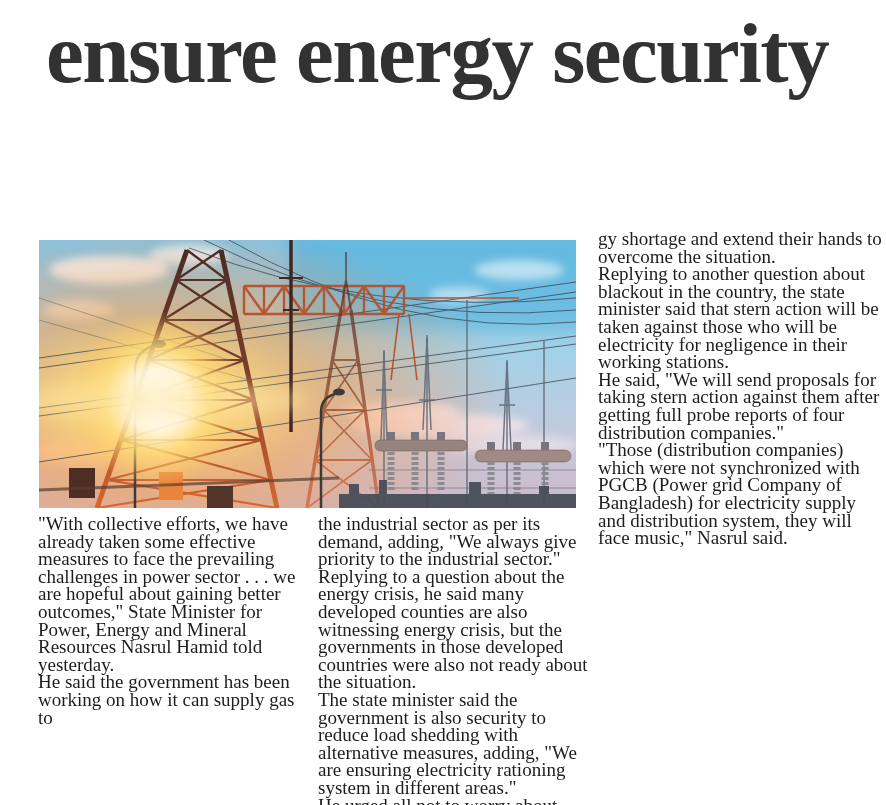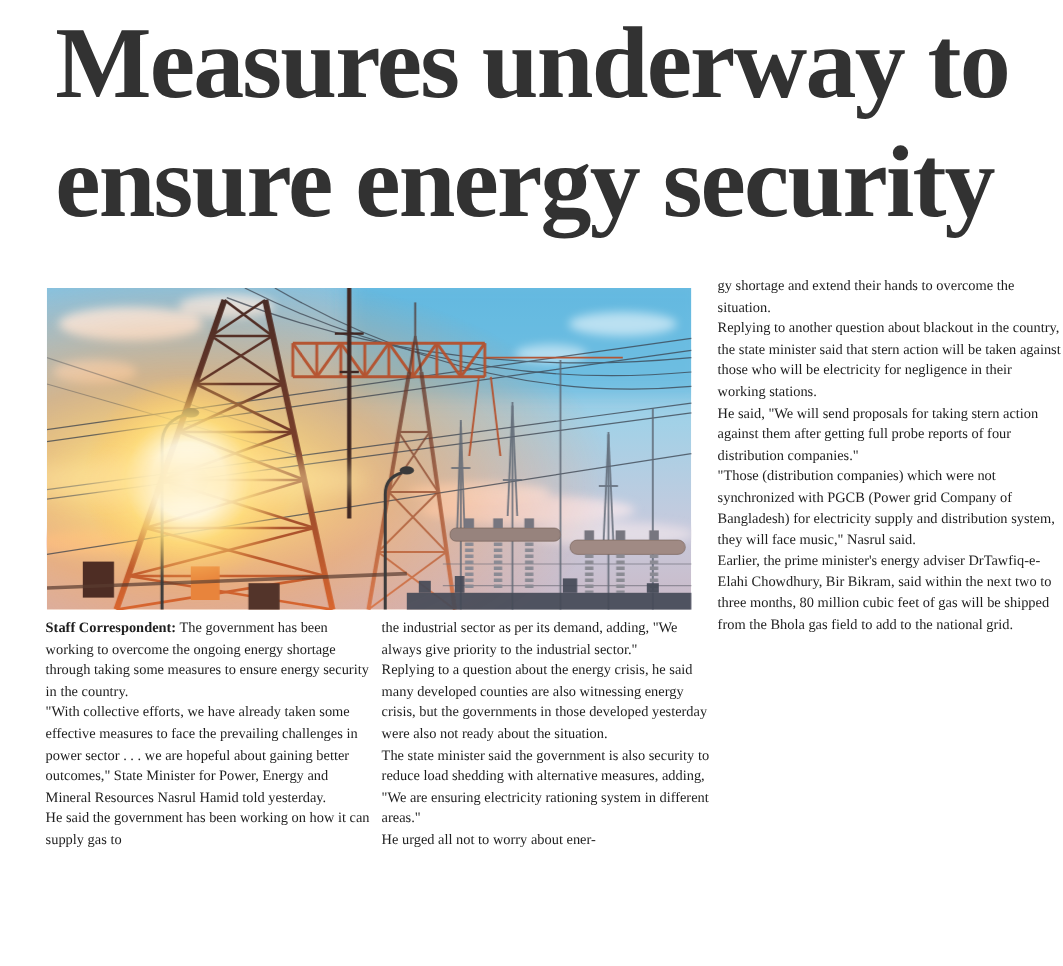--- a/index.html
+++ b/index.html
@@ -10,33 +10,32 @@
   .headline{
     position:absolute;left:46px;top:4px;width:840px;
     font-weight:bold;font-size:85px;line-height:99px;letter-spacing:-1.5px;
     color:#323232;white-space:nowrap;
   }
   .photo-wrap{
     position:absolute;left:39px;top:240px;width:537px;height:268px;
   }
   .photo-wrap svg{display:block;width:100%;height:100%;}
   .col{
-    position:absolute;font-size:12px;line-height:17.6px;color:#1d1d1d;
+    position:absolute;font-size:19px;line-height:17.6px;color:#1d1d1d;
   }
   .col p{margin:0;}
   #col1{left:38px;top:515px;width:274px;}
   #col2{left:318px;top:515px;width:274px;}
   #col3{left:598px;top:230px;width:288px;}
   .byline{font-weight:bold;}
 </style>
 </head>
 <body>
 
 <div class="headline">
-  <div>Measures underway to</div>
   <div>ensure energy security</div>
 </div>
 
 <div class="photo-wrap">
   <svg viewBox="0 0 537 268" preserveAspectRatio="none">
     <defs>
       <linearGradient id="sky" x1="0" y1="0" x2="0" y2="1">
         <stop offset="0" stop-color="#84c4e4"></stop>
         <stop offset="0.42" stop-color="#a2d1e7"></stop>
         <stop offset="0.74" stop-color="#c6cadd"></stop>
@@ -232,37 +231,35 @@
       <path d="M282,268 L282,172 Q282,158 296,154"></path>
       <ellipse cx="300" cy="152" rx="6" ry="3.5" fill="#3a3a3a" stroke="none"></ellipse>
     </g>
 
     <circle cx="118" cy="160" r="88" fill="url(#sunCore)"></circle>
     <ellipse cx="118" cy="160" rx="150" ry="18" fill="rgba(255,230,160,0.5)" filter="url(#blur2)"></ellipse>
   </svg>
 </div>
 
 <div class="col" id="col1">
-  <p><b class="byline">Staff Correspondent:</b><span> The government has been working to overcome the ongoing energy shortage through taking some measures to ensure energy security in the country.</span></p>
   <div>
       <p>"With collective efforts, we have already taken some effective measures to face the prevailing challenges in power sector . . . we are hopeful about gaining better outcomes," State Minister for Power, Energy and Mineral Resources Nasrul Hamid told yesterday.</p>
       <p>He said the government has been working on how it can supply gas to</p>
     </div>
 </div>
 
 <div class="col" id="col2">
   <div>
       <p>the industrial sector as per its demand, adding, "We always give priority to the industrial sector."</p>
-      <p>Replying to a question about the energy crisis, he said many developed counties are also witnessing energy crisis, but the governments in those developed yesterday were also not ready about the situation.</p>
+      <p>Replying to a question about the energy crisis, he said many developed counties are also witnessing energy crisis, but the governments in those developed countries were also not ready about the situation.</p>
       <p>The state minister said the government is also security to reduce load shedding with alternative measures, adding, "We are ensuring electricity rationing system in different areas."</p>
       <p>He urged all not to worry about ener-</p>
     </div>
 </div>
 
 <div class="col" id="col3">
   <div>
       <p>gy shortage and extend their hands to overcome the situation.</p>
       <p>Replying to another question about blackout in the country, the state minister said that stern action will be taken against those who will be electricity for negligence in their working stations.</p>
       <p>He said, "We will send proposals for taking stern action against them after getting full probe reports of four distribution companies."</p>
       <p>"Those (distribution companies) which were not synchronized with PGCB (Power grid Company of Bangladesh) for electricity supply and distribution system, they will face music," Nasrul said.</p>
-      <p>Earlier, the prime minister's energy adviser DrTawfiq-e-Elahi Chowdhury, Bir Bikram, said within the next two to three months, 80 million cubic feet of gas will be shipped from the Bhola gas field to add to the national grid.</p>
     </div>
 </div>
 
 </body></html>

